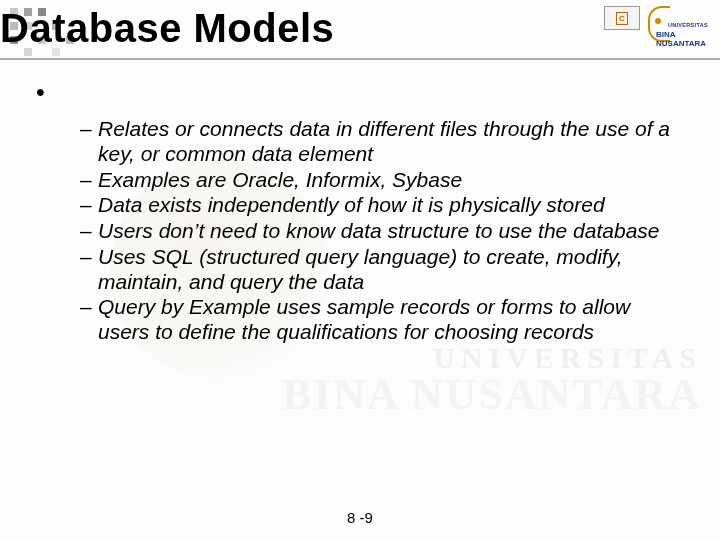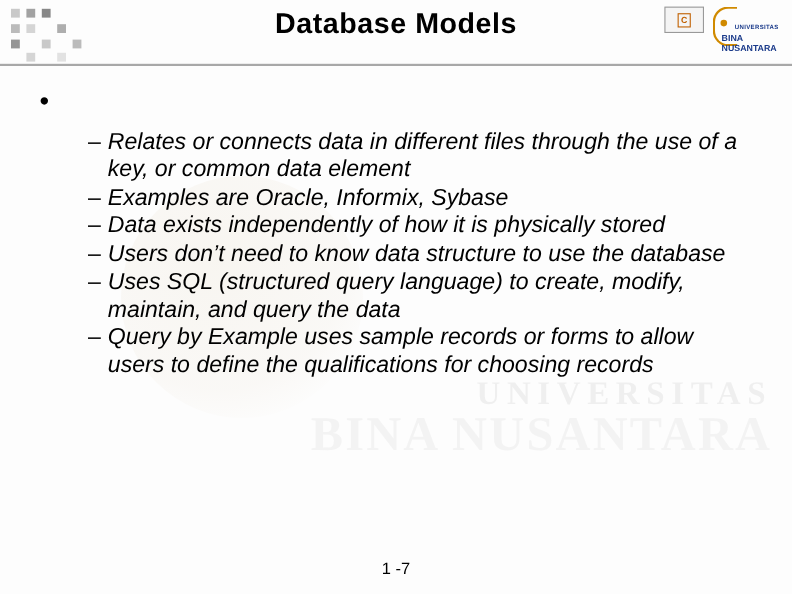--- a/index.html
+++ b/index.html
@@ -21,24 +21,23 @@
   .header {
     position: relative;
     height: 58px;
     border-bottom: 2px solid #a8a8a8;
   }
   .title {
     position: absolute;
     top: 6px;
     left: 0;
     right: 0;
-    text-align: center;
     font-family: "Arial Black", Arial, sans-serif;
     font-weight: 900;
-    font-size: 26px;
+    font-size: 40px;
     color: #000;
     letter-spacing: 0.5px;
   }
   .deco-squares {
     position: absolute;
     top: 4px;
     left: 4px;
     width: 100px;
     height: 50px;
   }
@@ -250,14 +249,14 @@
           <span class="dash">–</span>
           <span class="txt">Uses SQL (structured query language) to create, modify, maintain, and query the data</span>
         </li>
       <li>
           <span class="dash">–</span>
           <span class="txt">Query by Example uses sample records or forms to allow users to define the qualifications for choosing records</span>
         </li>
     </ul>
   </div>
 
-  <div class="footer">1 -7</div>
+  <div class="footer">8 -9</div>
 </div>
 
 </body></html>

